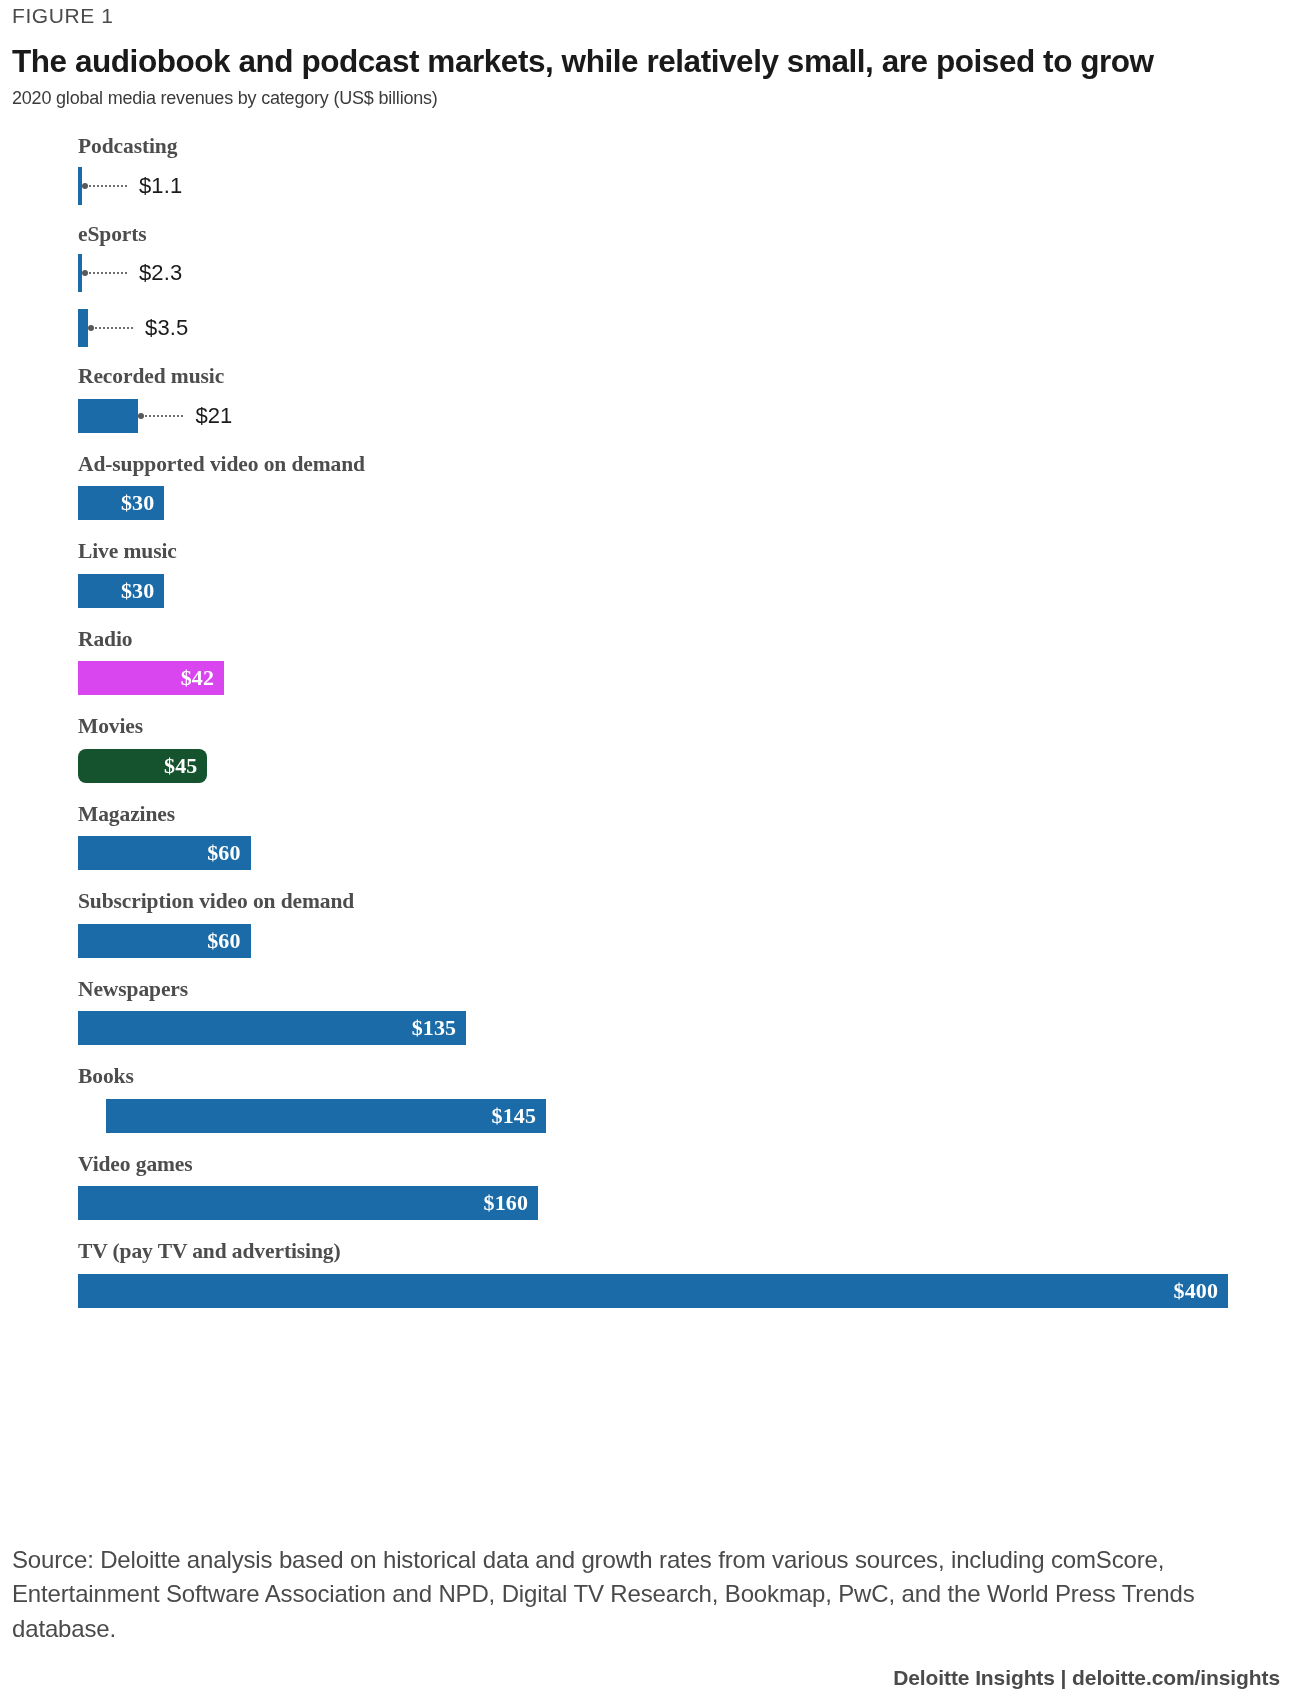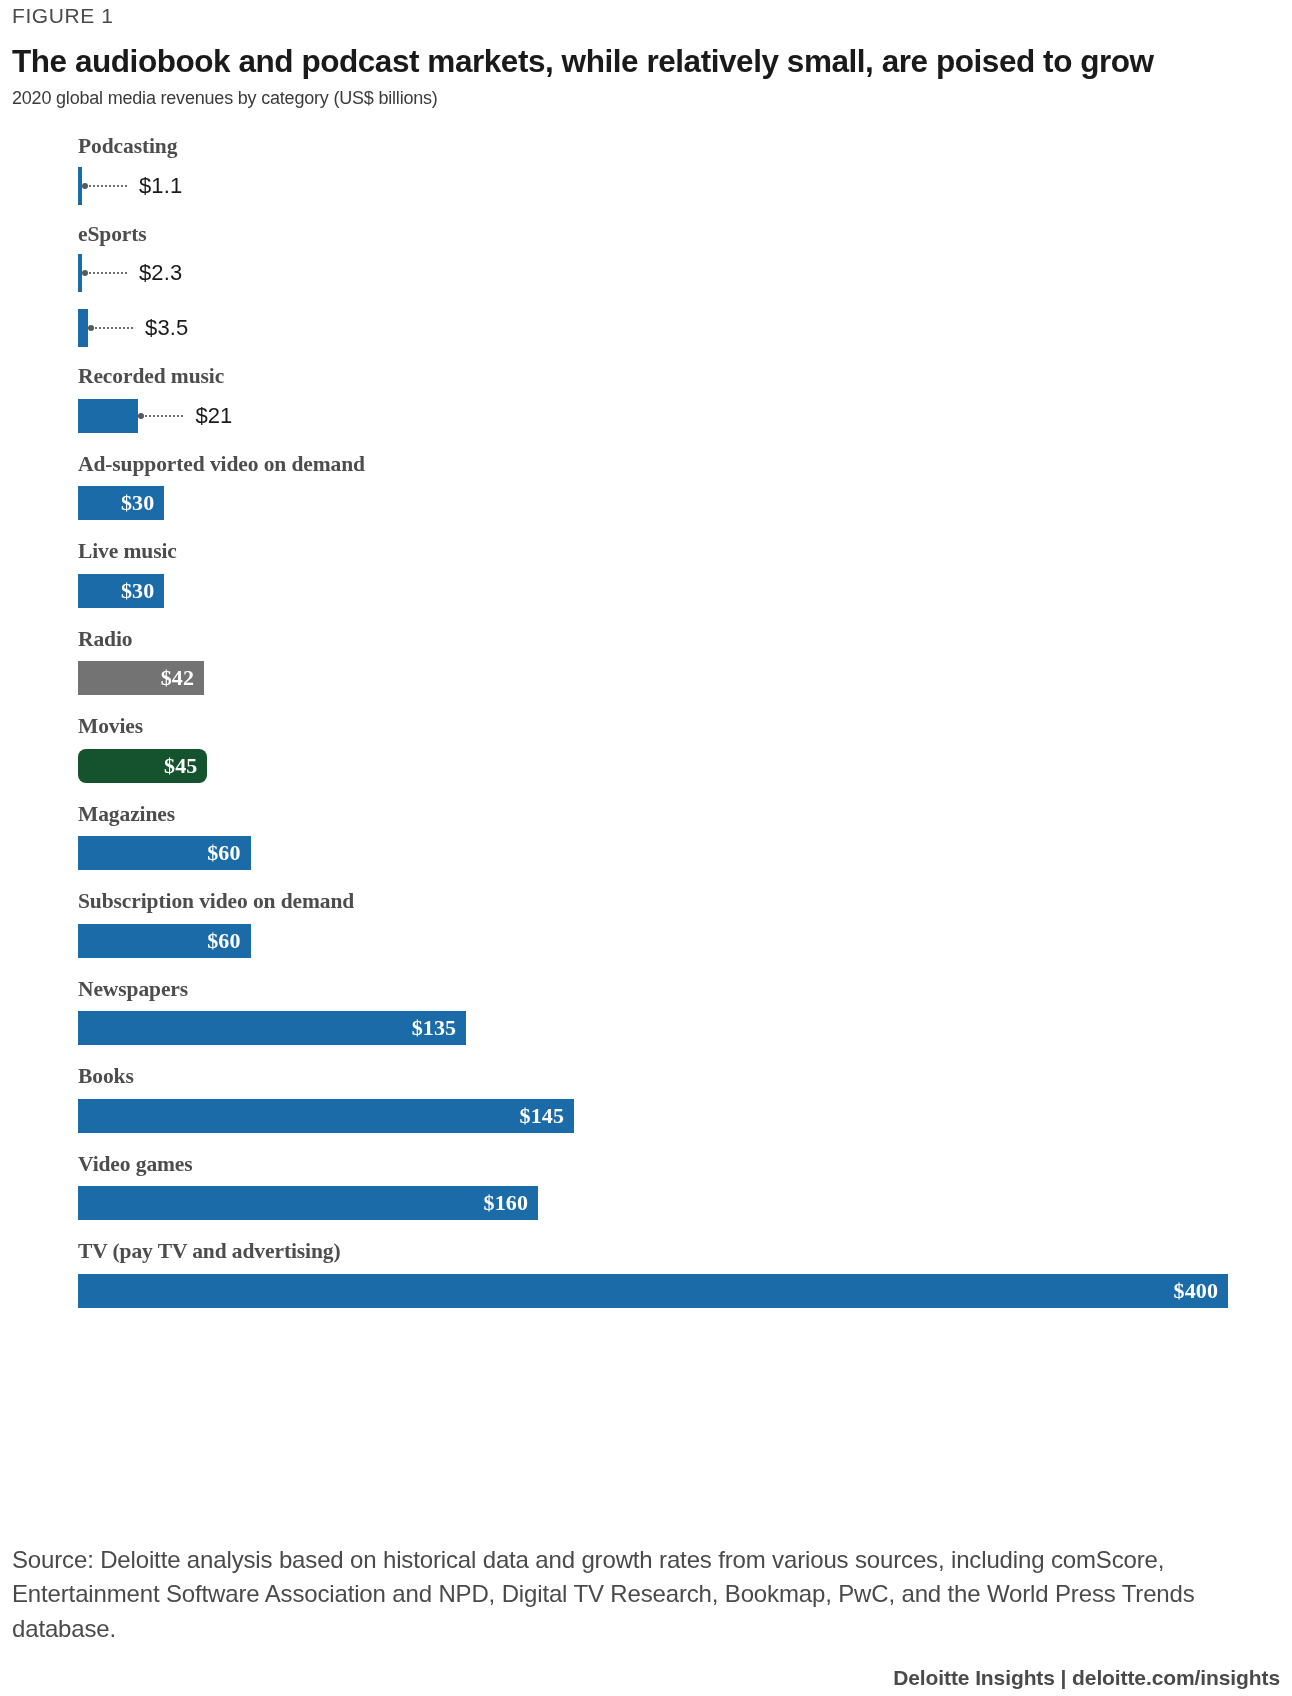--- a/index.html
+++ b/index.html
@@ -219,21 +219,21 @@
         <div class="cat-label">Live music</div>
         <div class="bar-line">
           <div class="bar" style="width: 86.25px; background: rgb(26, 107, 168);">
             <span class="val-inside">$30</span>
           </div>
         </div>
       </div>
       <div class="row">
         <div class="cat-label">Radio</div>
         <div class="bar-line">
-          <div class="bar" style="width: 126px; background: #737373;">
+          <div class="bar" style="width: 146px; background: #d946ef;">
             <span class="val-inside">$42</span>
           </div>
         </div>
       </div>
       <div class="row">
         <div class="cat-label">Movies</div>
         <div class="bar-line">
           <div class="bar" style="width: 129.375px; background: #14532d; border-radius: 8px;">
             <span class="val-inside">$45</span>
           </div>
@@ -259,21 +259,21 @@
         <div class="cat-label">Newspapers</div>
         <div class="bar-line">
           <div class="bar" style="width: 388.125px; background: rgb(26, 107, 168);">
             <span class="val-inside">$135</span>
           </div>
         </div>
       </div>
       <div class="row">
         <div class="cat-label">Books</div>
         <div class="bar-line">
-          <div class="bar" style="width: 496px; background: rgb(26, 107, 168);">
+          <div class="bar" style="width: 440px; background: rgb(26, 107, 168); margin-left: 28px;">
             <span class="val-inside">$145</span>
           </div>
         </div>
       </div>
       <div class="row">
         <div class="cat-label">Video games</div>
         <div class="bar-line">
           <div class="bar" style="width: 460px; background: rgb(26, 107, 168);">
             <span class="val-inside">$160</span>
           </div>

